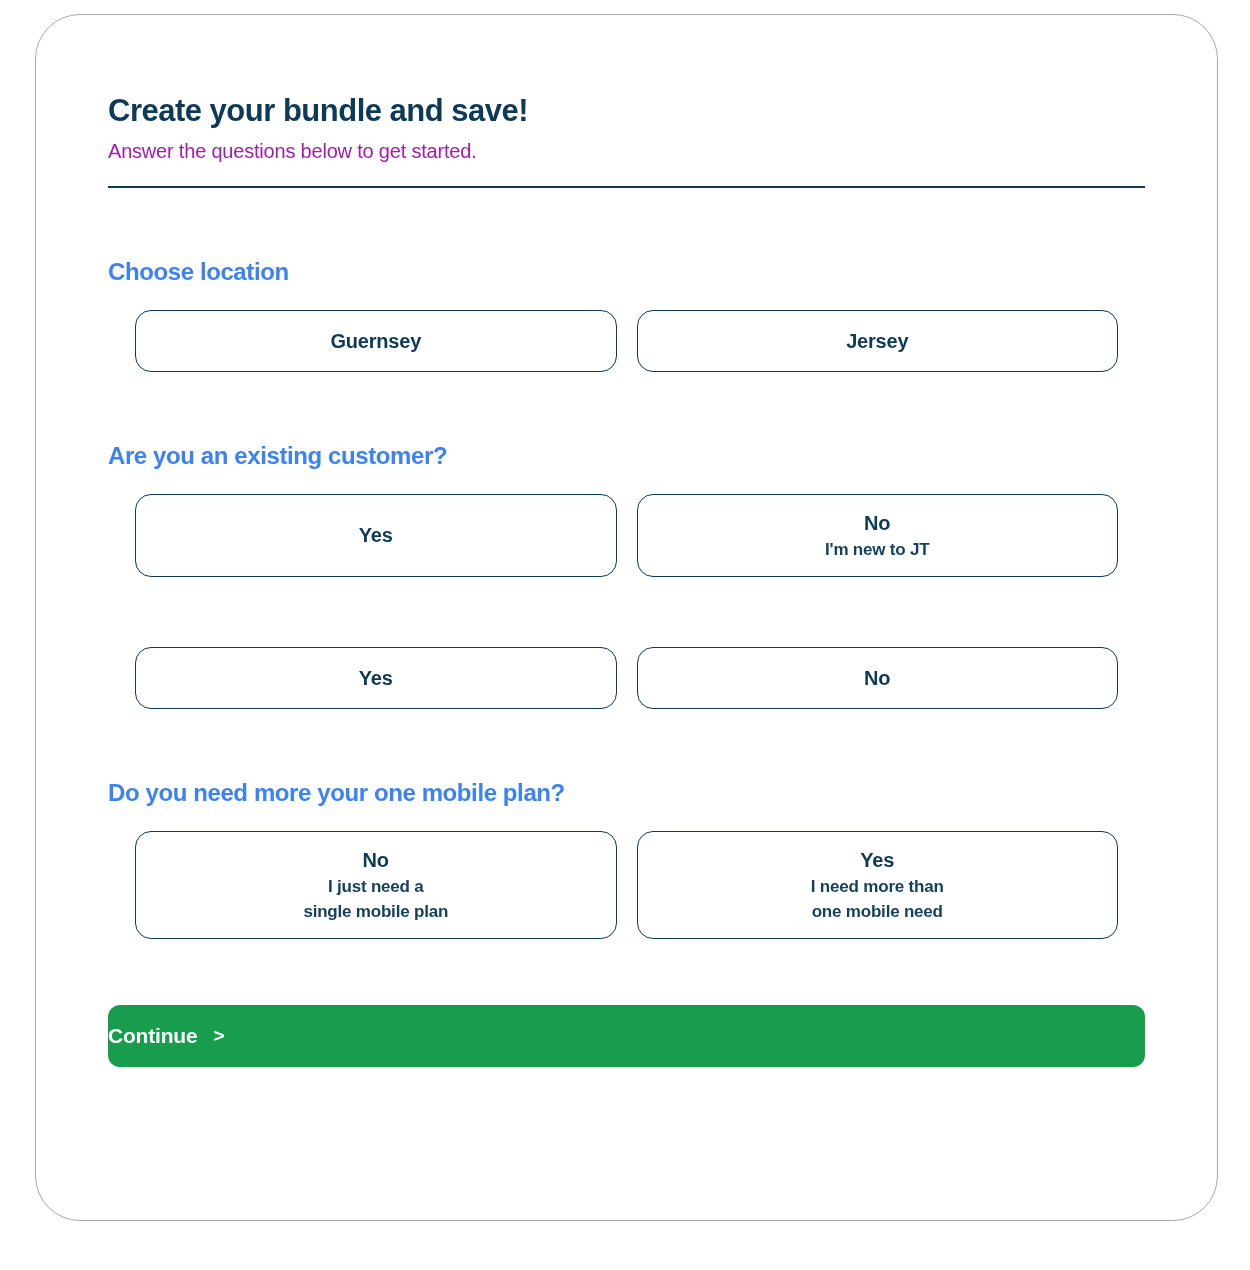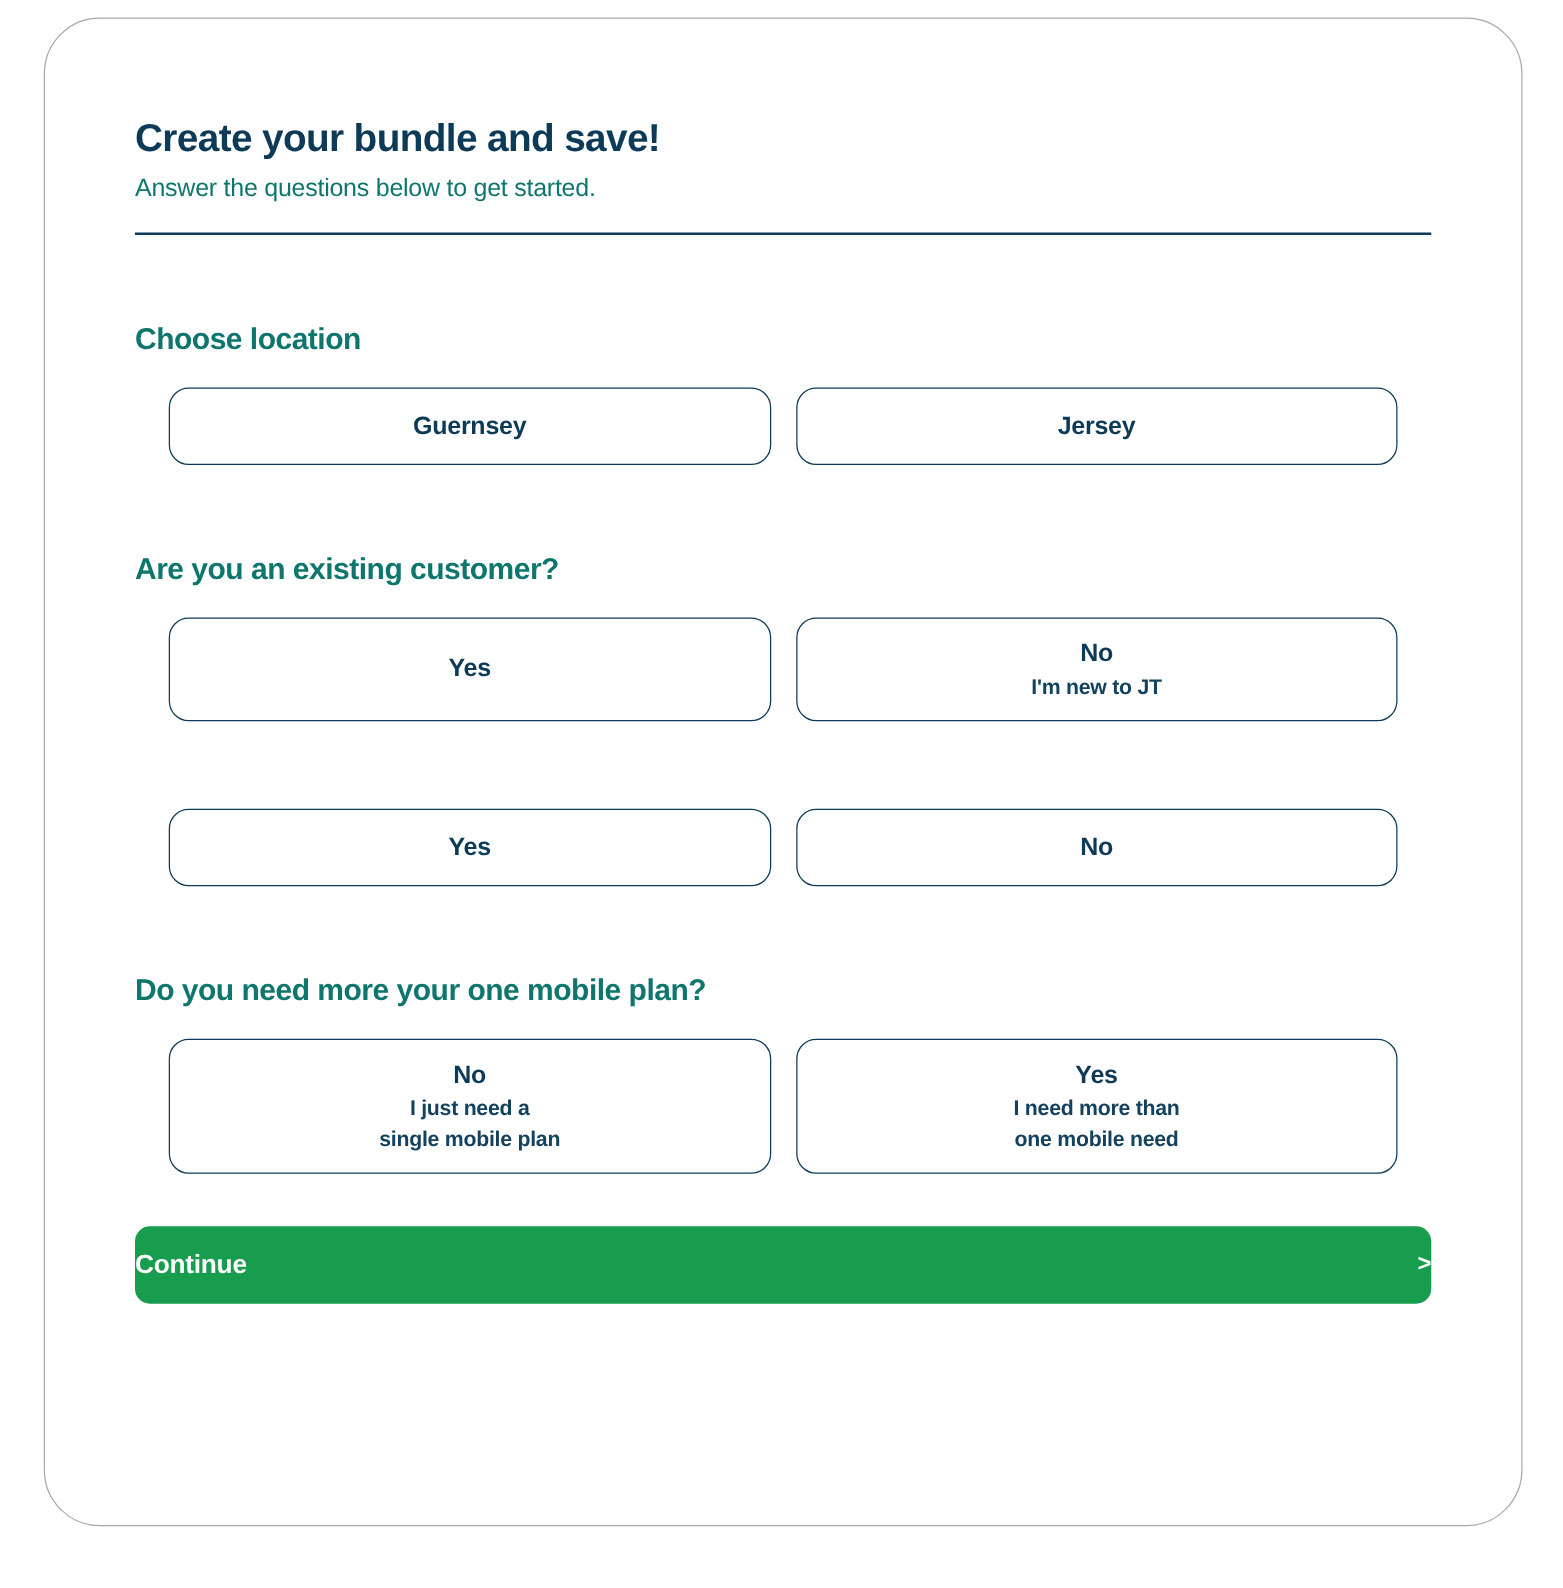--- a/index.html
+++ b/index.html
@@ -23,35 +23,35 @@
   }
 
   .page-title {
     color: #0c3a57;
     font-size: 31px;
     font-weight: bold;
     letter-spacing: -0.5px;
     line-height: 1.15;
   }
   .page-subtitle {
-    color: #0f766e;
+    color: #a21caf;
     font-size: 20px;
     font-weight: normal;
     margin-top: 11px;
     letter-spacing: -0.2px;
   }
   .divider {
     border: none;
     border-top: 2px solid #0c3a57;
     margin-top: 23px;
   }
 
   .section { margin-top: 70px; }
   .q-heading {
-    color: #0f766e;
+    color: #3b82f6;
     font-size: 24px;
     font-weight: bold;
     letter-spacing: -0.4px;
   }
   .options-row {
     display: flex;
     gap: 20px;
     margin: 24px 27px 0 27px;
   }
   .option-btn {
@@ -79,24 +79,24 @@
     color: #14425e;
     font-size: 17px;
     font-weight: bold;
     line-height: 25px;
     letter-spacing: -0.2px;
   }
 
   .continue-btn {
     display: flex;
     align-items: center;
-    justify-content: space-between;
+    justify-content: flex-start;
     width: 100%;
     height: 62px;
-    margin-top: 42px;
+    margin-top: 66px;
     background: #189c4d;
     border: none;
     border-radius: 12px;
     cursor: pointer;
     color: #ffffff;
     font-family: "Liberation Sans", "DejaVu Sans", sans-serif;
     font-size: 21px;
     font-weight: bold;
     letter-spacing: -0.2px;
   }

